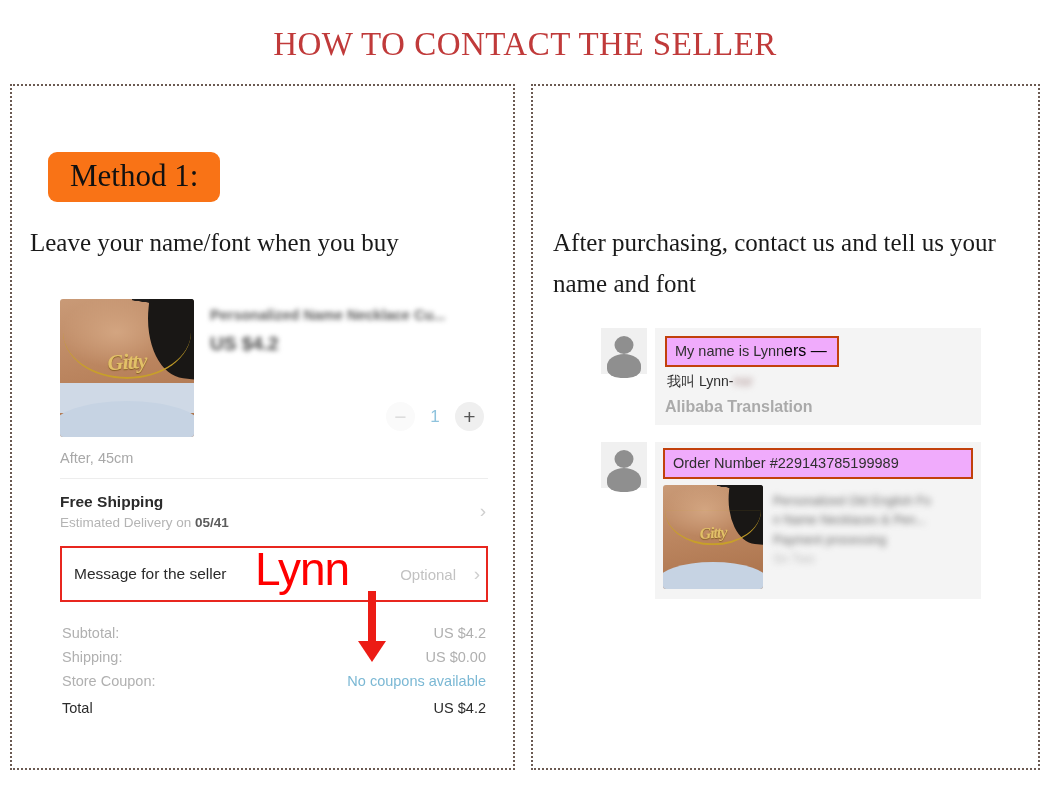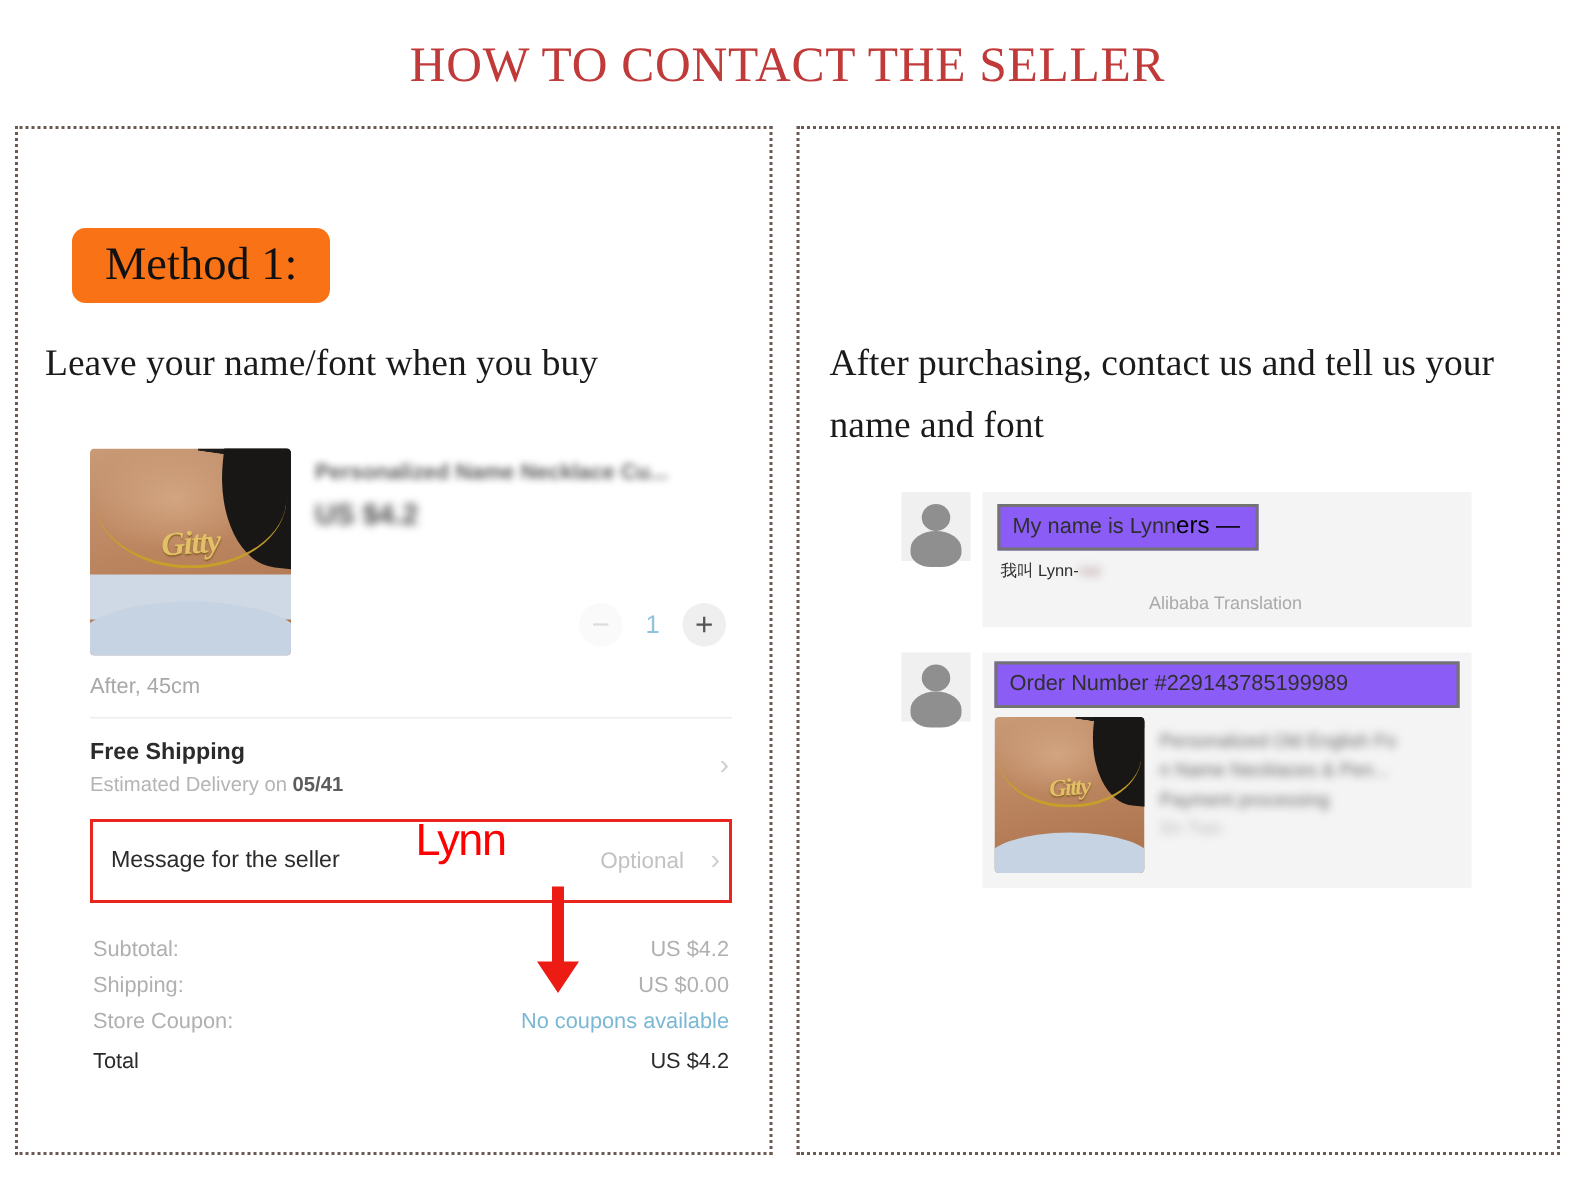--- a/index.html
+++ b/index.html
@@ -184,23 +184,23 @@
     font-size: 14.5px; color: #b0b0b0;
     padding: 4px 2px;
     filter: blur(.35px);
   }
   .tot-row.coupon .tot-val { color: #7bb8d4; }
   .tot-row.grand { filter: none; color: #2b2b2b; font-weight: normal; padding-top: 7px; }
 
   
   .lynn-anno {
     position: absolute;
-    left: 265px; top: 460px;
+    left: 243px; top: 460px;
     font-family: "Liberation Sans", sans-serif;
-    font-size: 30px;
+    font-size: 46px;
     color: #ff0000;
     line-height: 1;
     letter-spacing: -1px;
   }
   .lynn-arrow {
     position: absolute;
     left: 356px; top: 505px;
     width: 8px; height: 52px;
     background: #ec1c15;
   }
@@ -240,38 +240,39 @@
     border-radius: 50% 50% 40% 40%;
     background: #8f8f8f;
   }
   .bubble {
     background: #f4f4f4;
     padding: 8px 12px 9px 10px;
     flex: 1;
     position: relative;
   }
   .hl-box {
-    border: 2px solid #737373;
+    border: 2px solid #c2410c;
     display: inline-block;
     padding: 4px 10px 5px 8px;
-    background: #8b5cf6;
+    background: #f0abfc;
     margin-bottom: 4px;
   }
   .hl-wide { display: block; }
   .msg-en { font-size: 14.5px; color: #2f2f2f; white-space: nowrap; }
   .msg-zh {
-    font-size: 11px; color: #2f2f2f;
+    font-size: 14px; color: #2f2f2f;
     padding: 2px 0 0 2px;
   }
   .msg-zh .redacted { color: #a98b8b; filter: blur(3px); }
   .translation-note {
-    text-align: center;
-    font-size: 12px;
+    text-align: left;
+    font-size: 16px;
     color: #aaaaaa;
     padding-top: 7px;
+    font-weight: bold;
   }
   .order-bubble { padding: 6px 8px 10px 8px; }
   .order-num { font-size: 14.5px; color: #2f2f2f; }
   .order-card { display: flex; gap: 10px; margin-top: 6px; }
   .order-photo {
     width: 100px; height: 104px; flex: 0 0 auto;
     position: relative; overflow: hidden;
     background:
       linear-gradient(188deg, #1d1b1a 0%, #1d1b1a 11%, rgba(29,27,26,0) 11.5%) 100% 0/46% 58% no-repeat,
       linear-gradient(168deg, #c99a77 0%, #bb855f 46%, #a97049 100%);

